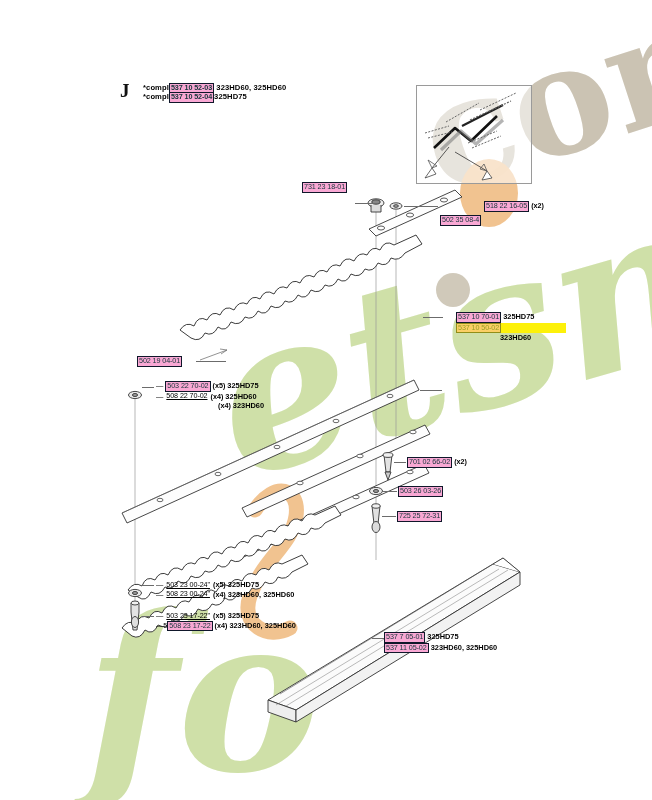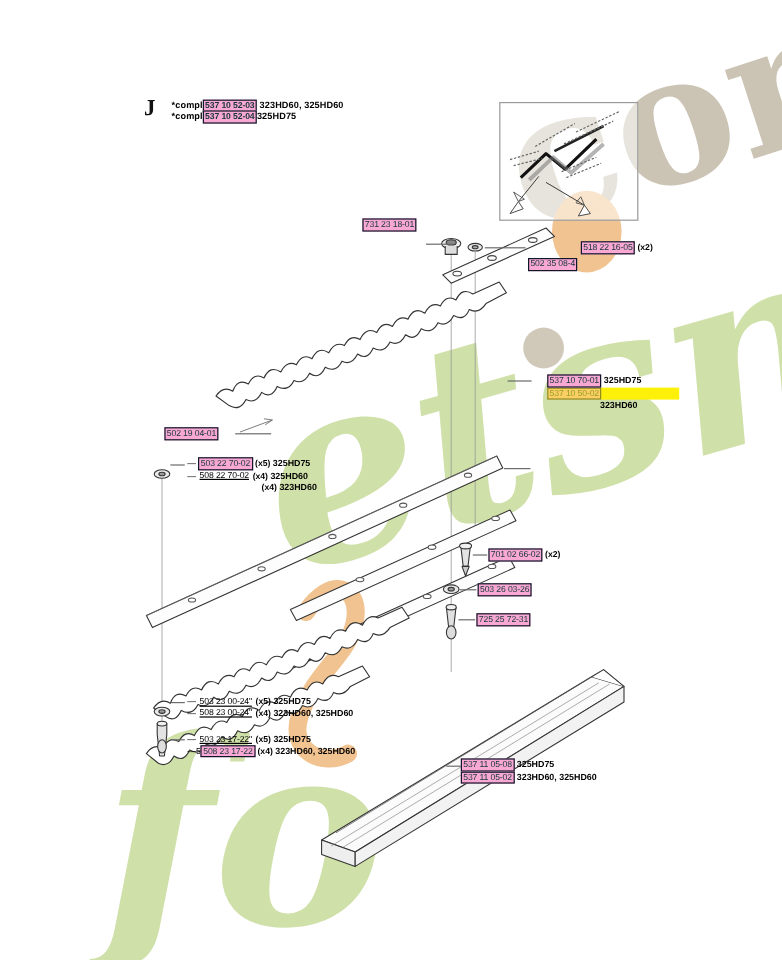--- a/index.html
+++ b/index.html
@@ -391,21 +391,21 @@
     </div>
     <div>
       <span class="dash">—</span><span style="font-size:7.3px;">5</span><span class="chip">508 23 17-22</span>
       <span class="qty">(x4)</span>
       <span class="models">323HD60, 325HD60</span>
     </div>
   </div>
 
   <div class="lbl" style="left:384px; top:632px;">
     <div>
-      <span class="chip">537 11 05-08</span>
+      <span class="chip">537 7 05-01</span>
       <span class="models">325HD75</span>
     </div>
     <div>
       <span class="chip">537 11 05-02</span>
       <span class="models">323HD60, 325HD60</span>
     </div>
   </div>
 
 </div>
 

